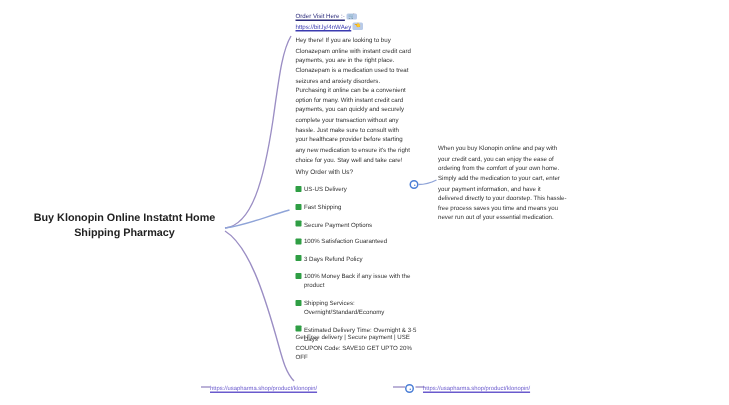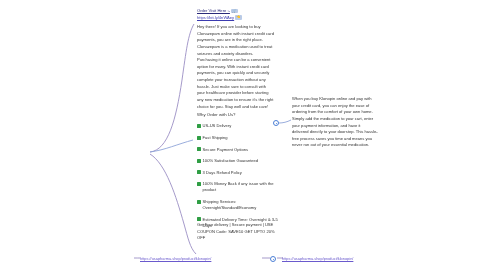--- a/index.html
+++ b/index.html
@@ -179,20 +179,23 @@
 
     <path d="M150,154 C166,164 176,196 184,224 C188,238 190,248 196,254" fill="none" stroke="#9b8ec4" stroke-width="0.9"></path>
 
     <path d="M279,123 C283,123 287,122 291,120" fill="none" stroke="#8fa4d8" stroke-width="0.9"></path>
 
     <path d="M134,258 C137,258 139,258 140,258" fill="none" stroke="#9b8ec4" stroke-width="0.9"></path>
     <path d="M262,258 L270,258" fill="none" stroke="#9b8ec4" stroke-width="0.9"></path>
     <path d="M277,258 L283,258" fill="none" stroke="#9b8ec4" stroke-width="0.9"></path>
   </svg>
 
+  <div class="node" id="central-node">
+    <span>Buy Klonopin Online Instatnt Home Shipping Pharmacy</span>
+  </div>
 
   <div class="node" id="intro-node">
     <div class="order-line">
       <span class="u">Order Visit Here :-</span>
       <span class="emoji-badge">🛒</span>
     </div>
     <div class="order-line">
       <span class="link-url" style="display:inline">https://bit.ly/4nWAey</span>
       <span class="emoji-badge">👈</span>
     </div>

